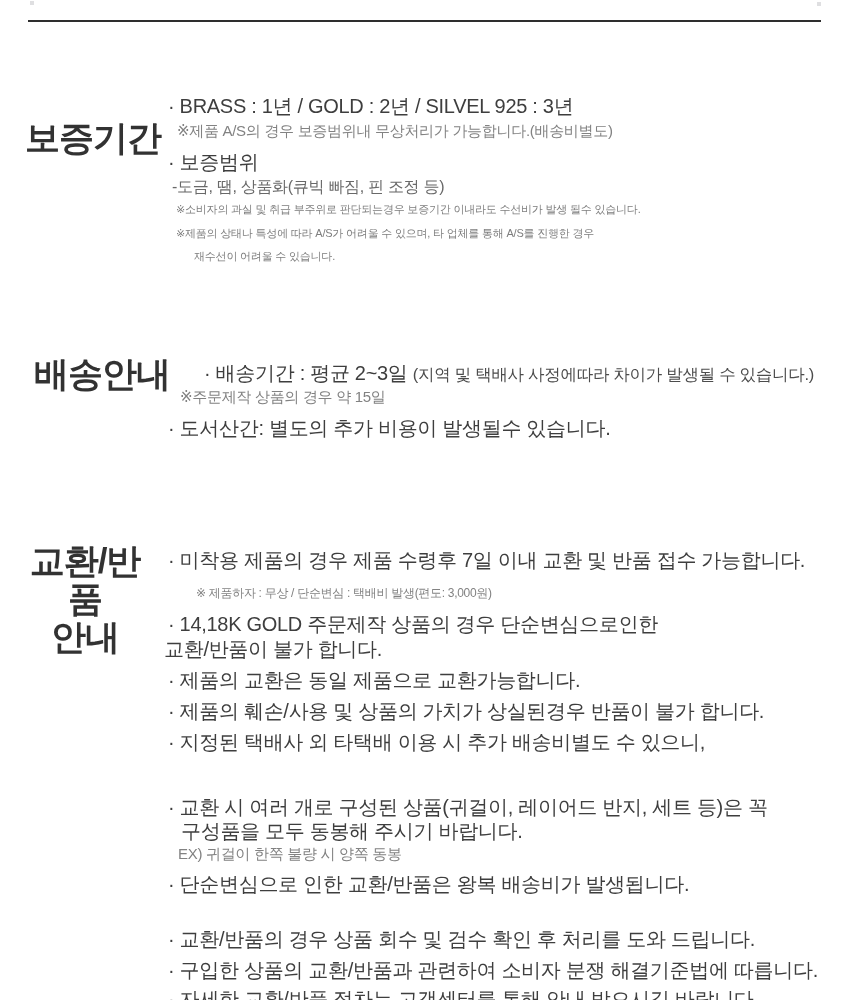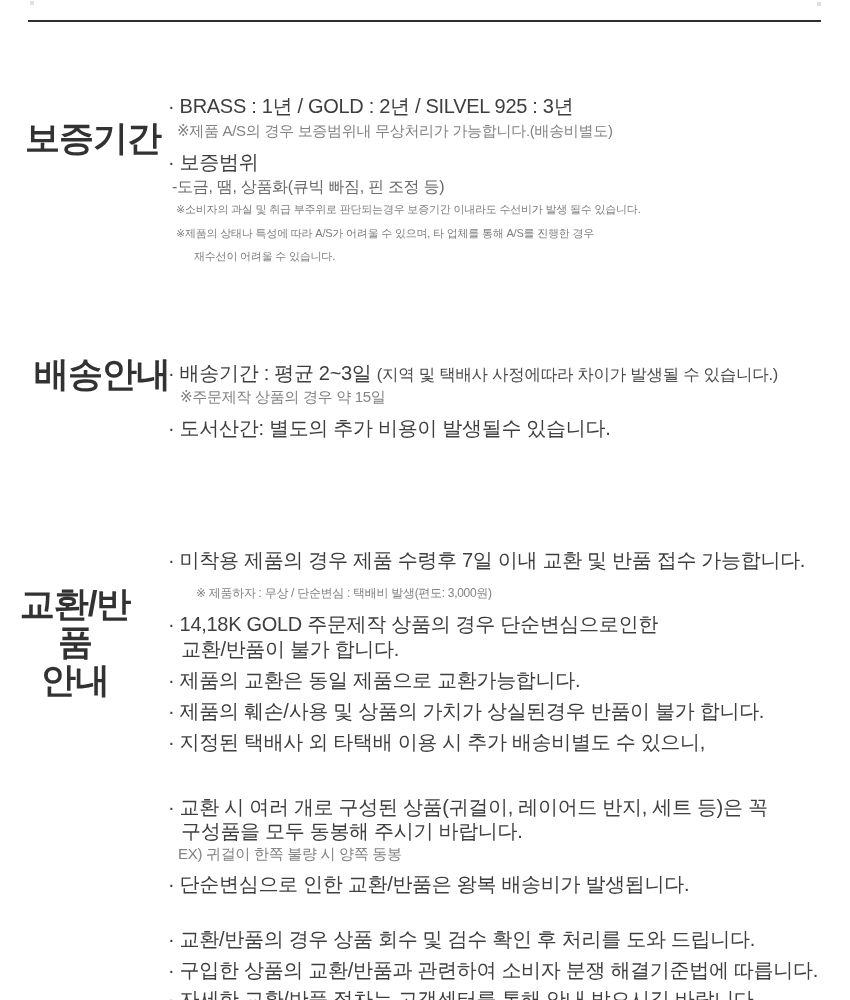--- a/index.html
+++ b/index.html
@@ -43,31 +43,31 @@
   <div class="ln main" style="top:95px;">· BRASS : 1년 / GOLD : 2년 / SILVEL 925 : 3년</div>
   <div class="ln note" style="top:122px;left:177px;">※제품 A/S의 경우 보증범위내 무상처리가 가능합니다.(배송비별도)</div>
   <div class="ln main" style="top:151px;">· 보증범위</div>
   <div class="ln sub" style="top:177px;left:172px;">-도금, 땜, 상품화(큐빅 빠짐, 핀 조정 등)</div>
   <div class="ln note-sm" style="top:201px;left:176px;">※소비자의 과실 및 취급 부주위로 판단되는경우 보증기간 이내라도 수선비가 발생 될수 있습니다.</div>
   <div class="ln note-sm" style="top:225px;left:176px;">※제품의 상태나 특성에 따라 A/S가 어려울 수 있으며, 타 업체를 통해 A/S를 진행한 경우</div>
   <div class="ln note-sm" style="top:248px;left:194px;">재수선이 어려울 수 있습니다.</div>
 
   <div class="heading" style="left:10px;top:355px;margin-left:24px;">배송안내</div>
 
-  <div class="ln main" style="top:362px;"><span>· 배송기간 : 평균 2~3일 </span><span class="small-suffix">(지역 및 택배사 사정에따라 차이가 발생될 수 있습니다.)</span></div>
+  <div class="ln main" style="top:362px;margin-left:36px;"><span>· 배송기간 : 평균 2~3일 </span><span class="small-suffix">(지역 및 택배사 사정에따라 차이가 발생될 수 있습니다.)</span></div>
   <div class="ln note" style="top:388px;left:180px;">※주문제작 상품의 경우 약 15일</div>
   <div class="ln main" style="top:417px;">· 도서산간: 별도의 추가 비용이 발생될수 있습니다.</div>
 
-  <div class="heading two-line" style="left:10px;top:542px;width:130px;margin-top:43px;"><span>교환/반품</span><br>
+  <div class="heading two-line" style="left:20px;top:542px;width:130px;"><span>교환/반품</span><br>
        <span>안내</span></div>
 
   <div class="ln main" style="top:549px;">· 미착용 제품의 경우 제품 수령후 7일 이내 교환 및 반품 접수 가능합니다.</div>
   <div class="ln note" style="top:584px;left:196px;font-size:12px;">※ 제품하자 : 무상 / 단순변심 : 택배비 발생(편도: 3,000원)</div>
   <div class="ln main" style="top:613px;">· 14,18K GOLD 주문제작 상품의 경우 단순변심으로인한</div>
-  <div class="ln main" style="top:638px;left:181px;">교환/반품이 불가 합니다.</div>
+  <div class="ln main" style="top:638px;left:164px;">교환/반품이 불가 합니다.</div>
   <div class="ln main" style="top:669px;">· 제품의 교환은 동일 제품으로 교환가능합니다.</div>
   <div class="ln main" style="top:700px;">· 제품의 훼손/사용 및 상품의 가치가 상실된경우 반품이 불가 합니다.</div>
   <div class="ln main" style="top:731px;">· 지정된 택배사 외 타택배 이용 시 추가 배송비별도 수 있으니,</div>
   <div class="ln main" style="top:796px;">· 교환 시 여러 개로 구성된 상품(귀걸이, 레이어드 반지, 세트 등)은 꼭</div>
   <div class="ln main" style="top:820px;left:181px;">구성품을 모두 동봉해 주시기 바랍니다.</div>
   <div class="ln note" style="top:845px;left:178px;">EX) 귀걸이 한쪽 불량 시 양쪽 동봉</div>
   <div class="ln main" style="top:873px;">· 단순변심으로 인한 교환/반품은 왕복 배송비가 발생됩니다.</div>
   <div class="ln main" style="top:928px;">· 교환/반품의 경우 상품 회수 및 검수 확인 후 처리를 도와 드립니다.</div>
   <div class="ln main" style="top:959px;">· 구입한 상품의 교환/반품과 관련하여 소비자 분쟁 해결기준법에 따릅니다.</div>
   <div class="ln main" style="top:988px;">· 자세한 교환/반품 절차는 고객센터를 통해 안내 받으시길 바랍니다.</div>

